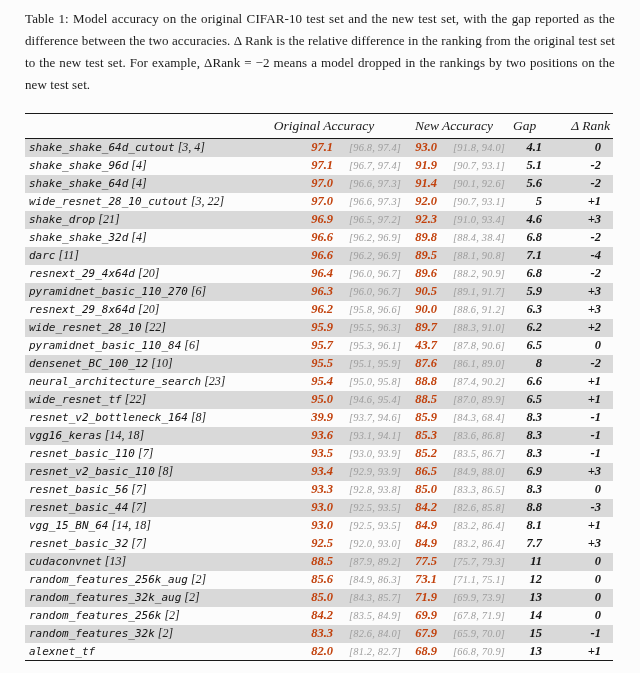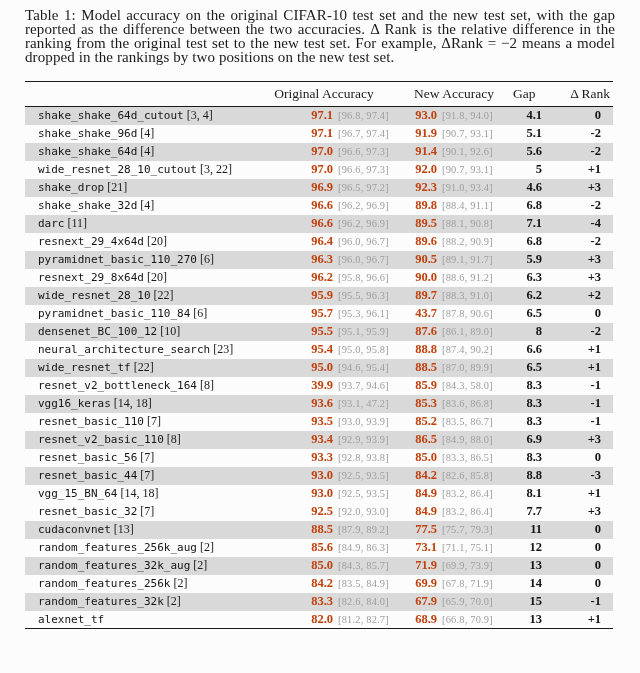--- a/index.html
+++ b/index.html
@@ -4,47 +4,47 @@
 <style>
   :root{
     --bg:#fcfcfc; --text:#1b1b1b; --rule:#1a1a1a; --shade:#d9d9d9; --ci:#9e9e9e;
   }
   html,body{margin:0;padding:0;}
   body{
     width:640px;height:673px;background:var(--bg);color:var(--text);
     font-family:"Liberation Serif", serif;overflow:hidden;
   }
   .caption{
-    margin:8px 25px 0 25px;font-size:15px;line-height:14px;
+    margin:8px 25px 0 25px;font-size:13px;line-height:22px;
     text-align:justify;letter-spacing:0.1px;
   }
   table{
     table-layout:fixed;border-collapse:collapse;width:588px;margin:17px 0 0 25px;
-    border-top:1.6px solid var(--rule);border-bottom:1.6px solid var(--rule);
+    border-top:1.6px solid var(--rule);border-bottom:1.6px solid var(--rule);font-style:italic;
   }
   col.w-model{width:228px;} col.w-orig{width:142px;} col.w-new{width:118px;}
   col.w-gap{width:40px;} col.w-rank{width:60px;}
   thead th{
     border-bottom:1.4px solid var(--rule);height:24px;padding:0;
     font-weight:normal;font-size:13.5px;white-space:nowrap;
   }
   th.c-model{text-align:left;}
   th.c-acc{text-align:center;}
   th.c-gap{text-align:left;padding-right:7px;}
   th.c-rank{text-align:right;padding-right:3px;margin-top:28px;}
   tbody tr{height:18px;}
   tbody tr.shaded{background:var(--shade);}
   td{padding:0;vertical-align:middle;white-space:nowrap;font-size:12.5px;}
-  td.c-model{padding-left:13px;}
+  td.c-model{padding-left:4px;}
   .mname{font-family:"DejaVu Sans Mono", monospace;font-size:11px;color:#141414;}
   .cite{font-size:12px;margin-left:3px;}
   td.c-acc .val{display:inline-block;text-align:right;font-weight:bold;font-size:12.5px;color:#c2410c;}
   td.c-orig .val{width:80px;}
   td.c-new .val{width:42px;}
-  .ci{font-size:10.4px;color:var(--ci);margin-left:5px;letter-spacing:0.2px;}
+  .ci{font-size:10.4px;color:var(--ci);margin-left:16px;letter-spacing:0.2px;}
   td.c-gap{text-align:right;padding-right:11px;font-weight:bold;color:#151515;}
   td.c-rank{text-align:right;padding-right:12px;font-weight:bold;color:#151515;}
 </style>
 </head>
 <body>
 
 <div class="page">
   <p class="caption">Table 1: Model accuracy on the original CIFAR-10 test set and the new test set, with the gap reported as the difference between the two accuracies. Δ Rank is the relative difference in the ranking from the original test set to the new test set. For example, ΔRank = −2 means a model dropped in the rankings by two positions on the new test set.</p>
 
   <table>
@@ -96,21 +96,21 @@
         <tr class="shaded">
           <td class="c-model"><span class="mname">shake_drop</span><span class="cite">[21]</span></td>
           <td class="c-acc c-orig"><span class="val">96.9</span><span class="ci">[96.5, 97.2]</span></td>
           <td class="c-acc c-new"><span class="val">92.3</span><span class="ci">[91.0, 93.4]</span></td>
           <td class="c-gap">4.6</td>
           <td class="c-rank">+3</td>
         </tr>
         <tr>
           <td class="c-model"><span class="mname">shake_shake_32d</span><span class="cite">[4]</span></td>
           <td class="c-acc c-orig"><span class="val">96.6</span><span class="ci">[96.2, 96.9]</span></td>
-          <td class="c-acc c-new"><span class="val">89.8</span><span class="ci">[88.4, 91.1]</span></td>
+          <td class="c-acc c-new"><span class="val">89.8</span><span class="ci">[88.4, 38.4]</span></td>
           <td class="c-gap">6.8</td>
           <td class="c-rank">-2</td>
         </tr>
         <tr class="shaded">
           <td class="c-model"><span class="mname">darc</span><span class="cite">[11]</span></td>
           <td class="c-acc c-orig"><span class="val">96.6</span><span class="ci">[96.2, 96.9]</span></td>
           <td class="c-acc c-new"><span class="val">89.5</span><span class="ci">[88.1, 90.8]</span></td>
           <td class="c-gap">7.1</td>
           <td class="c-rank">-4</td>
         </tr>
@@ -166,27 +166,27 @@
         <tr class="shaded">
           <td class="c-model"><span class="mname">wide_resnet_tf</span><span class="cite">[22]</span></td>
           <td class="c-acc c-orig"><span class="val">95.0</span><span class="ci">[94.6, 95.4]</span></td>
           <td class="c-acc c-new"><span class="val">88.5</span><span class="ci">[87.0, 89.9]</span></td>
           <td class="c-gap">6.5</td>
           <td class="c-rank">+1</td>
         </tr>
         <tr>
           <td class="c-model"><span class="mname">resnet_v2_bottleneck_164</span><span class="cite">[8]</span></td>
           <td class="c-acc c-orig"><span class="val">39.9</span><span class="ci">[93.7, 94.6]</span></td>
-          <td class="c-acc c-new"><span class="val">85.9</span><span class="ci">[84.3, 58.0]</span></td>
+          <td class="c-acc c-new"><span class="val">85.9</span><span class="ci">[84.3, 68.4]</span></td>
           <td class="c-gap">8.3</td>
           <td class="c-rank">-1</td>
         </tr>
         <tr class="shaded">
           <td class="c-model"><span class="mname">vgg16_keras</span><span class="cite">[14, 18]</span></td>
-          <td class="c-acc c-orig"><span class="val">93.6</span><span class="ci">[93.1, 47.2]</span></td>
+          <td class="c-acc c-orig"><span class="val">93.6</span><span class="ci">[93.1, 94.1]</span></td>
           <td class="c-acc c-new"><span class="val">85.3</span><span class="ci">[83.6, 86.8]</span></td>
           <td class="c-gap">8.3</td>
           <td class="c-rank">-1</td>
         </tr>
         <tr>
           <td class="c-model"><span class="mname">resnet_basic_110</span><span class="cite">[7]</span></td>
           <td class="c-acc c-orig"><span class="val">93.5</span><span class="ci">[93.0, 93.9]</span></td>
           <td class="c-acc c-new"><span class="val">85.2</span><span class="ci">[83.5, 86.7]</span></td>
           <td class="c-gap">8.3</td>
           <td class="c-rank">-1</td>

